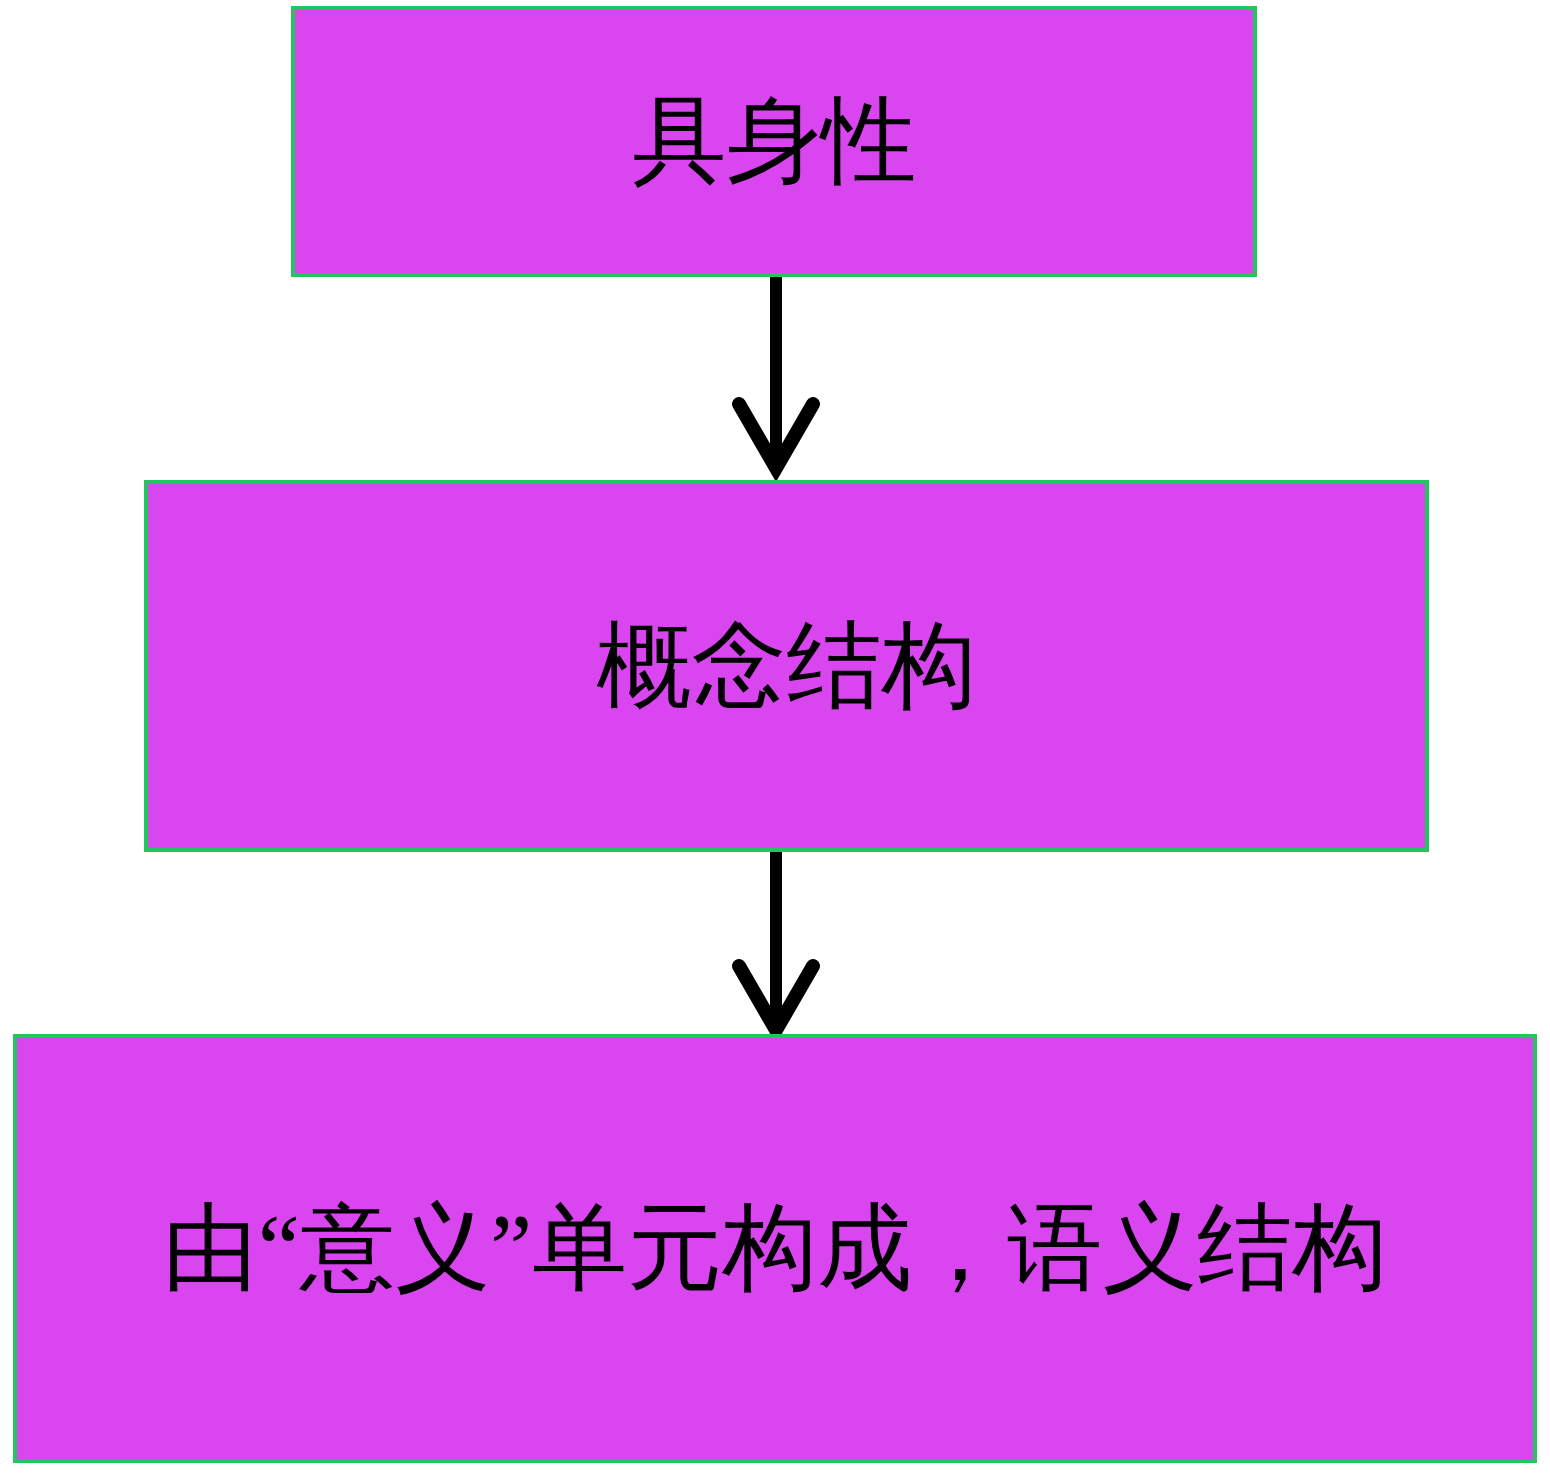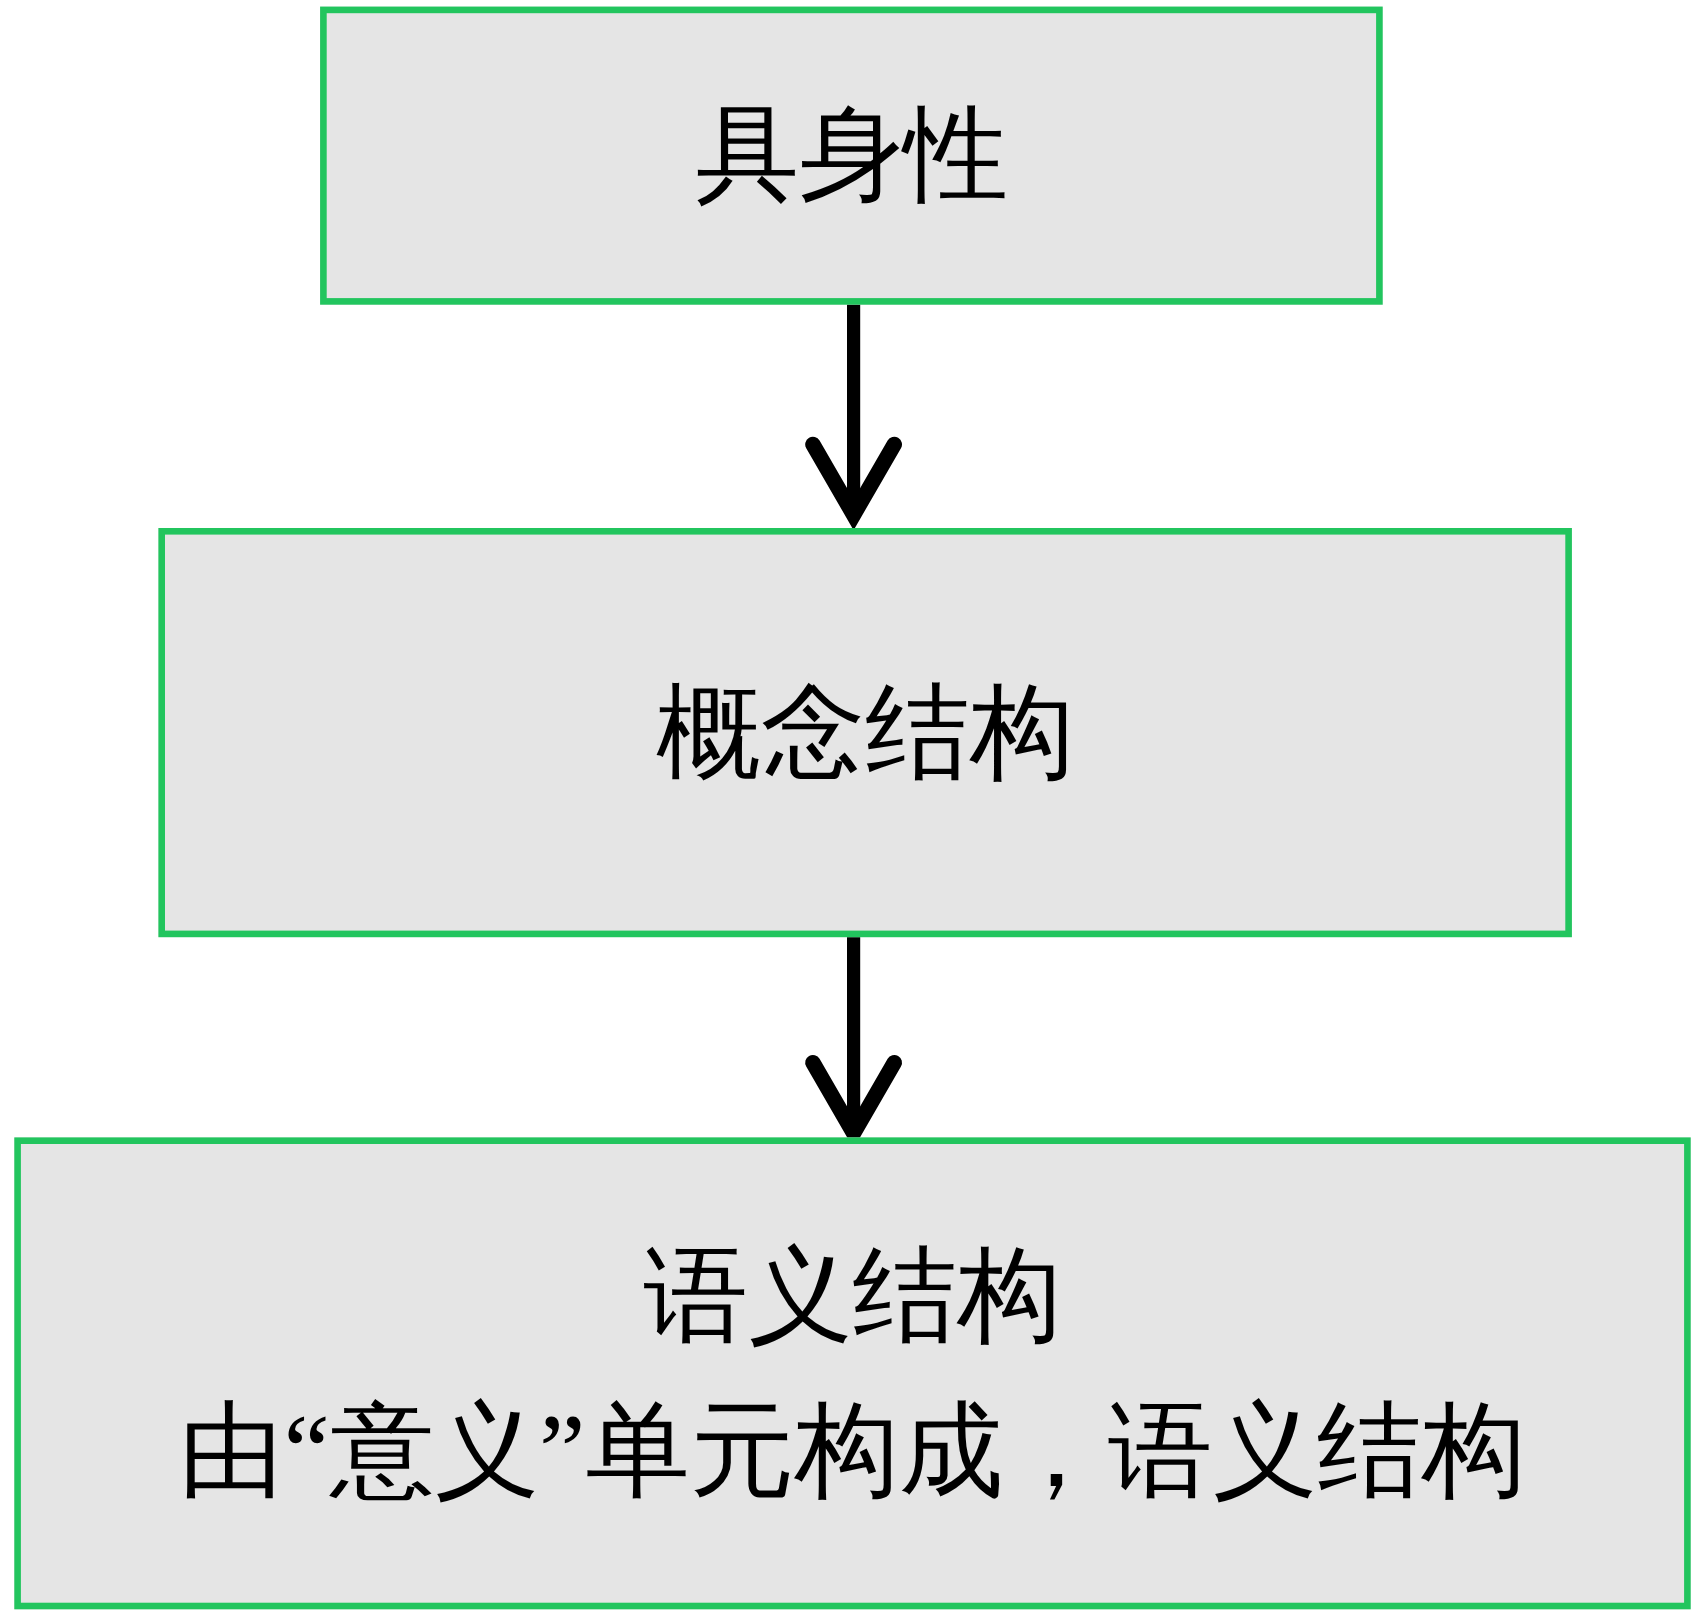--- a/index.html
+++ b/index.html
@@ -20,22 +20,22 @@
     position: absolute;
     left: 0;
     top: 0;
     width: 1550px;
     height: 1475px;
     pointer-events: none;
   }
   .box {
     position: absolute;
     box-sizing: border-box;
-    border: 6px solid #22c55e;
-    background: #e5e5e5;
+    border: 4px solid #22c55e;
+    background: #d946ef;
     display: flex;
     flex-direction: column;
     align-items: center;
     justify-content: center;
     text-align: center;
     font-size: 95px;
     line-height: 1.48;
     white-space: nowrap;
   }
   .box-top {
@@ -81,17 +81,16 @@
 
   <div class="box box-top">
     <span class="box-line">具身性</span>
   </div>
 
   <div class="box box-middle">
     <span class="box-line">概念结构</span>
   </div>
 
   <div class="box box-bottom">
-    <span class="box-line">语义结构</span>
     <span class="box-line">由“意义”单元构成，语义结构</span>
   </div>
 
 </div>
 
 </body></html>

